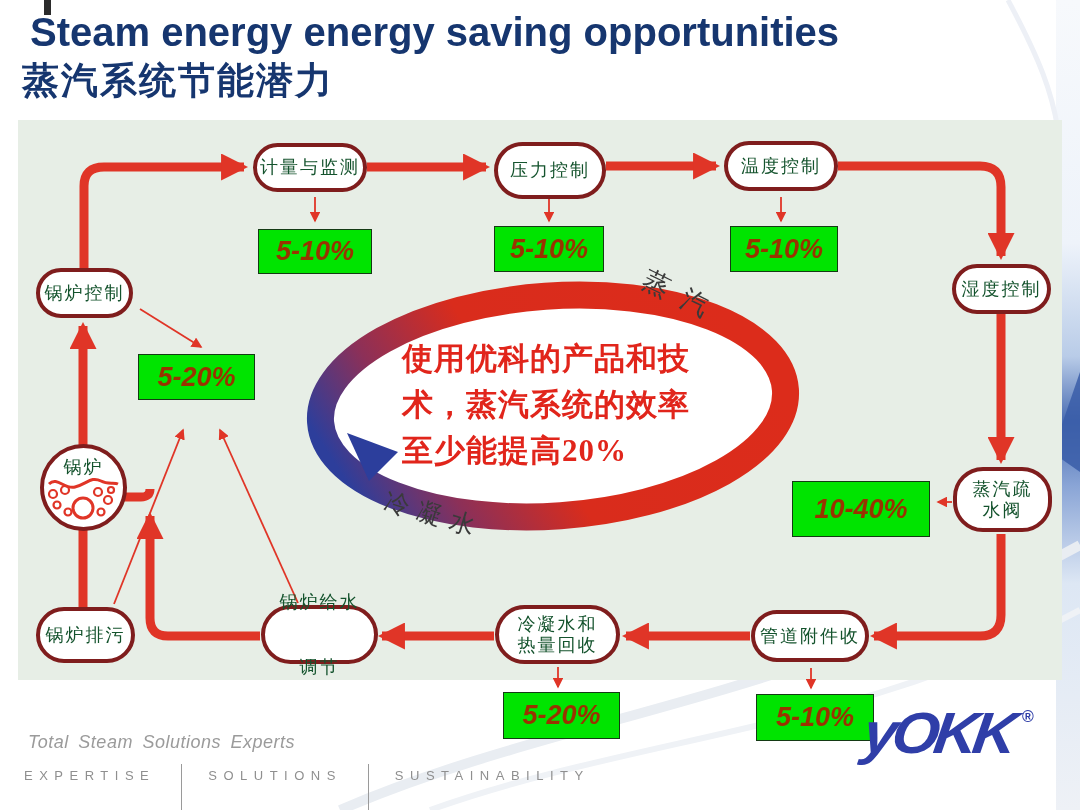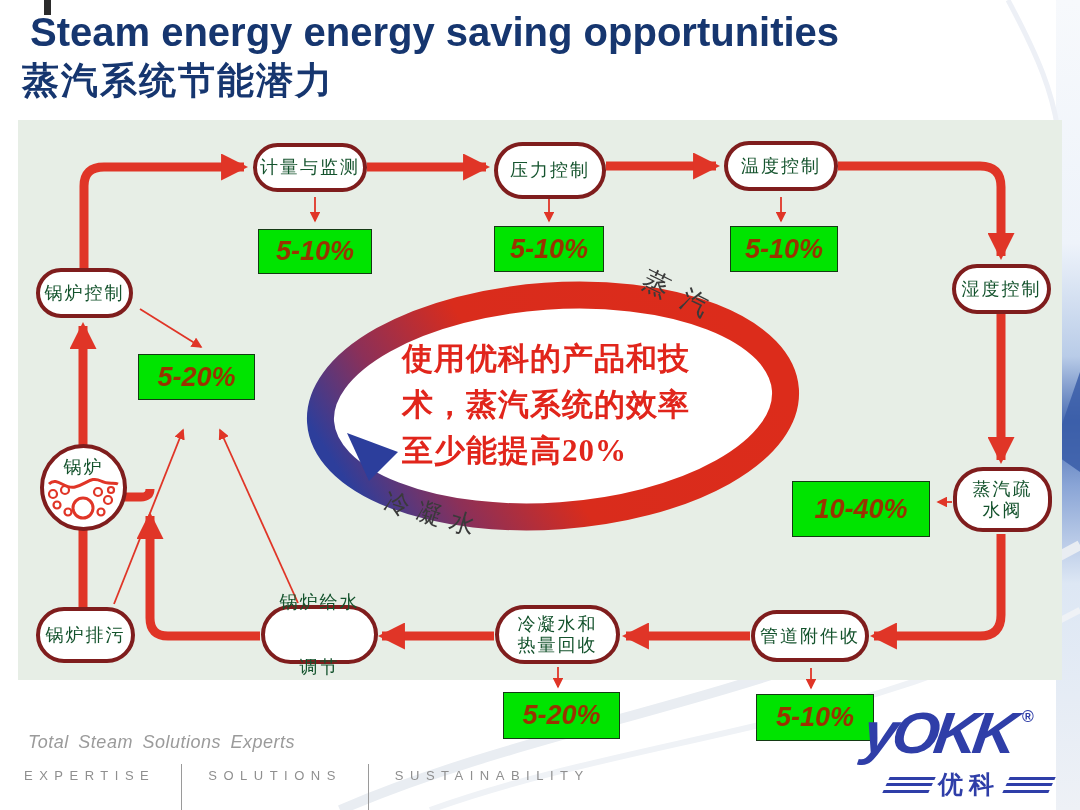--- a/index.html
+++ b/index.html
@@ -226,18 +226,13 @@
   <span>EXPERTISE</span>
   <span class="values-divider"></span>
   <span>SOLUTIONS</span>
   <span class="values-divider"></span>
   <span>SUSTAINABILITY</span>
 </div>
 
 <div class="logo">
   <div class="wordmark">yOKK</div>
   <div class="reg">®</div>
-  <div class="cn-row">
-    <span class="line-stack"></span>
-    <span class="cn">优科</span>
-    <span class="line-stack"></span>
-  </div>
 </div>
 
 </body></html>

